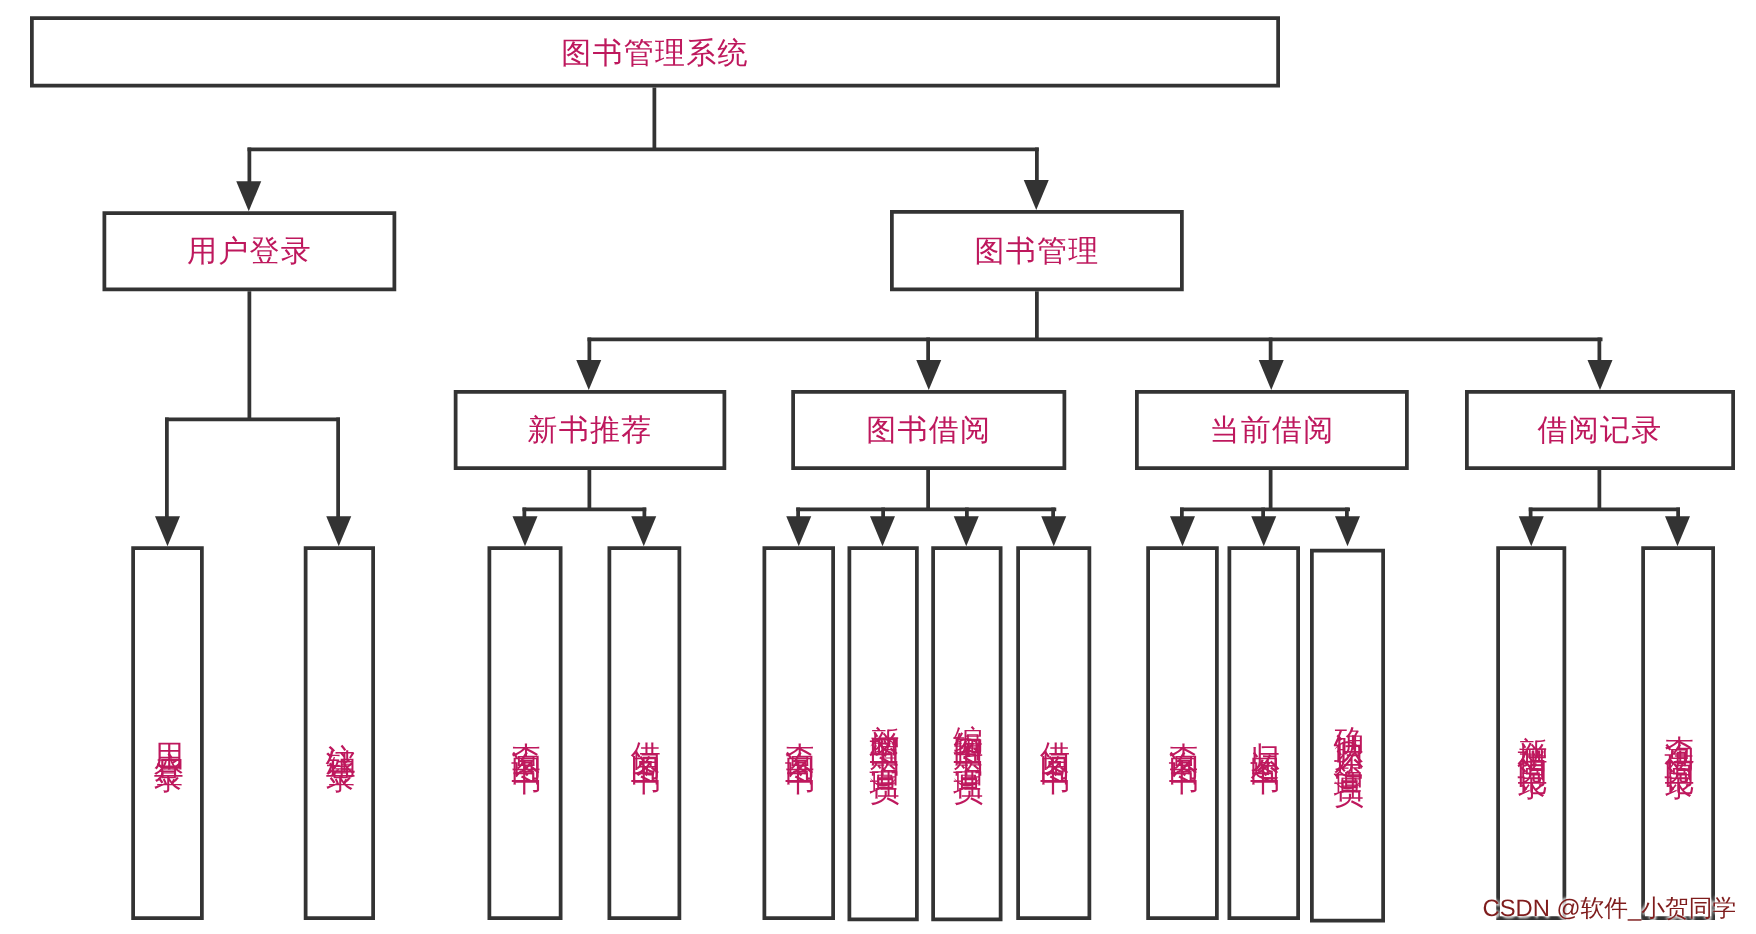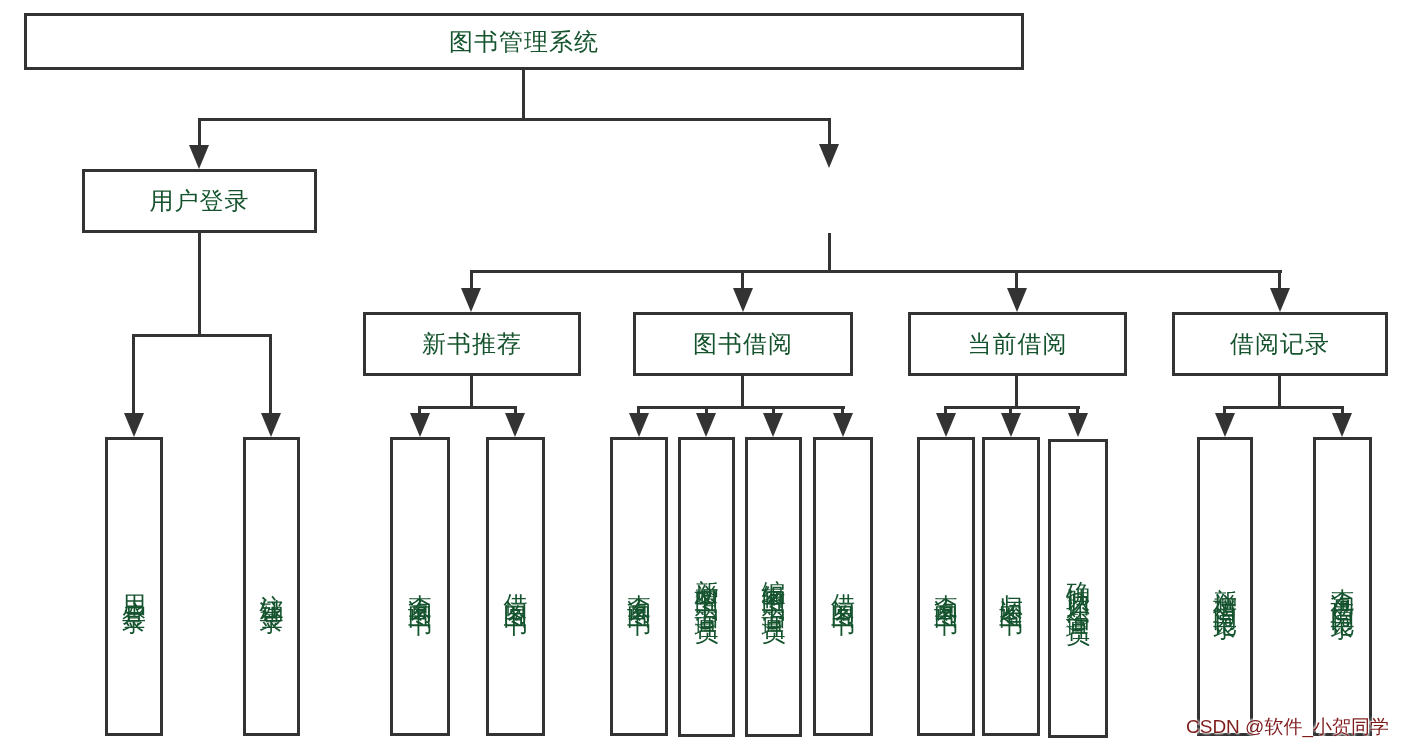--- a/index.html
+++ b/index.html
@@ -4,21 +4,21 @@
 <style>
   html,body { margin:0; padding:0; background:#ffffff; }
   .canvas {
     position:relative; width:1405px; height:747px; background:#ffffff;
     font-family:"Liberation Sans", sans-serif; overflow:hidden; color:#2d2d2d;
   }
   .box {
     position:absolute; box-sizing:border-box;
     border:3px solid #333333; background:#ffffff;
     display:flex; align-items:center; justify-content:center;
-    font-size:24px; color:#14532d; letter-spacing:1px;
+    font-size:24px; color:#be185d; letter-spacing:1px;
   }
   .vbox span {
     writing-mode:vertical-rl; text-orientation:mixed;
     letter-spacing:6px; line-height:1;
   }
   .hline, .vline { position:absolute; background:#333333; }
   .hline { height:3px; }
   .vline { width:3px; }
   .arrow {
     position:absolute; width:0; height:0;
@@ -42,20 +42,23 @@
 
   <div class="vline" style="left:522px; top:70px; height:50px;"></div>
   <div class="hline" style="left:198px; top:118px; width:633px;"></div>
   <div class="vline" style="left:198px; top:118px; height:30px;"></div>
   <div class="arrow" style="left:189px; top:145px;"></div>
   <div class="vline" style="left:828px; top:118px; height:29px;"></div>
   <div class="arrow" style="left:819px; top:144px;"></div>
 
   <div class="box" style="left:82px; top:169px; width:235px; height:64px;">
     <span>用户登录</span>
+  </div>
+  <div class="box" style="left:712px; top:168px; width:235px; height:65px;">
+    <span>图书管理</span>
   </div>
 
   <div class="vline" style="left:198px; top:233px; height:103px;"></div>
   <div class="hline" style="left:132px; top:334px; width:140px;"></div>
   <div class="vline" style="left:132px; top:334px; height:82px;"></div>
   <div class="arrow" style="left:124px; top:413px;"></div>
   <div class="vline" style="left:269px; top:334px; height:82px;"></div>
   <div class="arrow" style="left:261px; top:413px;"></div>
 
   <div class="vline" style="left:828px; top:233px; height:39px;"></div>

